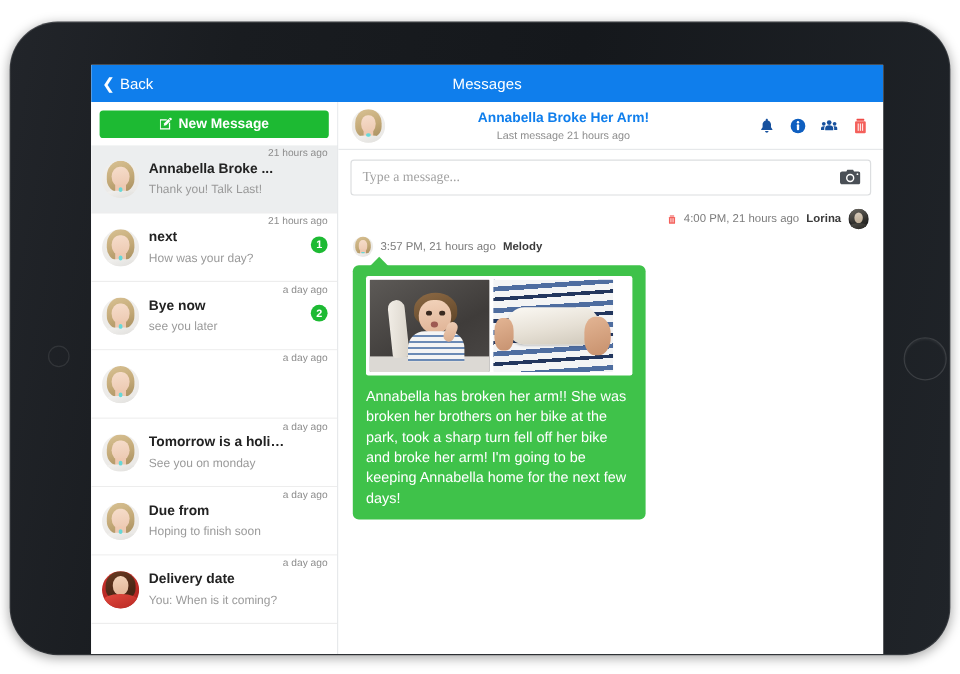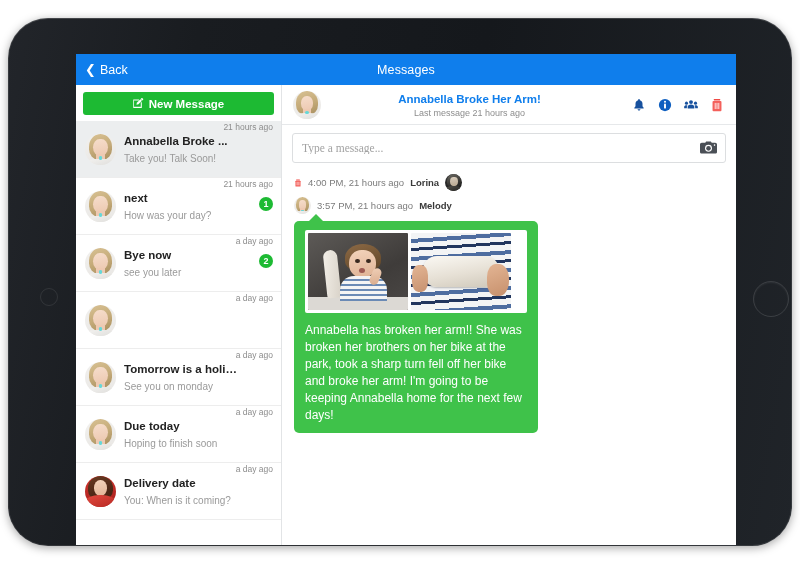--- a/index.html
+++ b/index.html
@@ -100,21 +100,21 @@
     border:0;outline:0;background:transparent;flex:1;height:26px;padding:0 34px 0 9px;
     font-size:11.5px;color:#333;font-family:inherit;
   }
   #message-input::placeholder{color:#a2a2a2;}
   #camera-button{position:absolute;right:8px;top:5px;width:17px;height:17px;cursor:pointer;}
 
   #messages{flex:1;overflow:hidden;position:relative;padding:4px 12px 0 12px;}
 
   .msg-row{margin-bottom:6px;}
   .msg-meta{display:flex;align-items:center;gap:6px;font-size:9.5px;color:#7c7c7c;}
-  .msg-meta.out{}
+  .msg-meta.out{justify-content:flex-end;}
   .meta-time{color:#7c7c7c;}
   .meta-name{font-weight:bold;color:#3a3a3a;font-size:9.5px;}
   .meta-avatar{width:17px;height:17px;border-radius:50%;overflow:hidden;flex:0 0 17px;}
   .del-icon{width:8px;height:10px;}
 
   .bubble{
     position:relative;border-radius:5px;padding:9px 11px;font-size:12px;line-height:17px;color:#fff;
     max-width:222px;word-wrap:break-word;
   }
   .bubble.out{background:#1e8ff0;margin-left:auto;margin-top:7px;}
@@ -223,21 +223,21 @@
                 <div class="av blonde">
                   <div class="hair"></div>
                   <div class="face"></div>
                   <div class="neck"></div>
                   <div class="top"></div>
                   <div class="neck-detail"></div>
                 </div>
               </div>
               <div class="conv-text">
                 <div class="conv-title">Annabella Broke ...</div>
-                <div class="conv-sub">Take you! Talk Soon!</div>
+                <div class="conv-sub">Thank you! Talk Last!</div>
               </div>
               <div class="conv-right">
                 <span class="conv-time">21 hours ago</span>
               </div>
             </div>
             <div class="conv-item">
               <div class="conv-avatar">
                 <div class="av blonde">
                   <div class="hair"></div>
                   <div class="face"></div>
@@ -304,21 +304,21 @@
               <div class="conv-avatar">
                 <div class="av blonde">
                   <div class="hair"></div>
                   <div class="face"></div>
                   <div class="neck"></div>
                   <div class="top"></div>
                   <div class="neck-detail"></div>
                 </div>
               </div>
               <div class="conv-text">
-                <div class="conv-title">Due today</div>
+                <div class="conv-title">Due from</div>
                 <div class="conv-sub">Hoping to finish soon</div>
               </div>
               <div class="conv-right">
                 <span class="conv-time">a day ago</span>
               </div>
             </div>
             <div class="conv-item">
               <div class="conv-avatar">
                 <div class="av red">
                   <div class="hair"></div>

